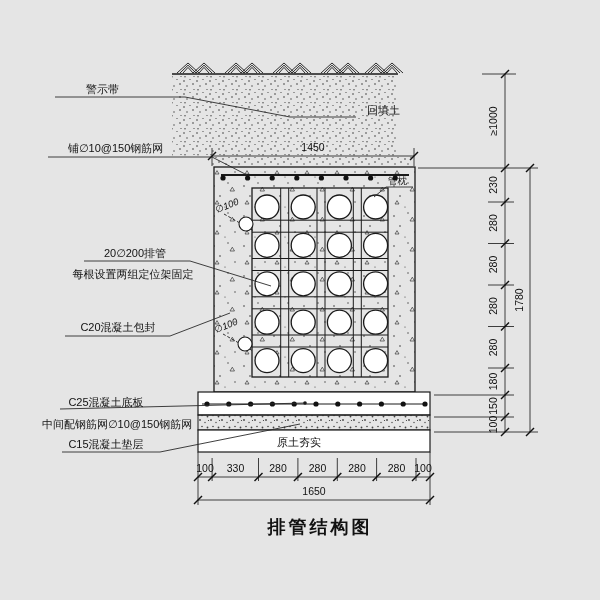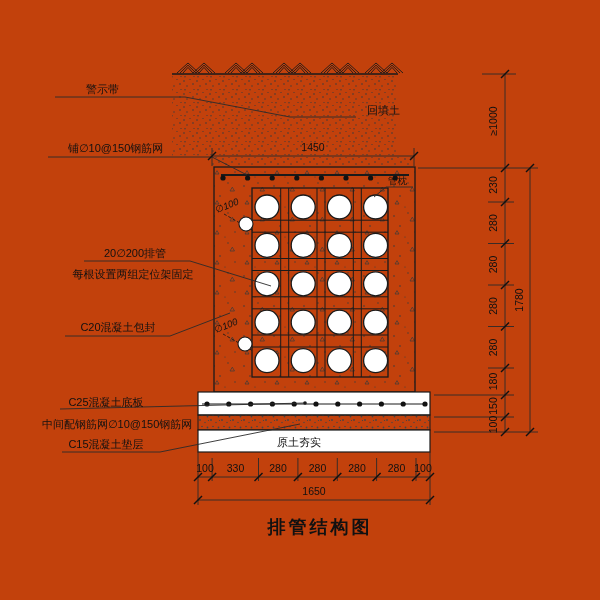--- a/index.html
+++ b/index.html
@@ -1,16 +1,16 @@
 <!DOCTYPE html>
 <html><head>
 <meta charset="utf-8">
 <style>
   html,body{margin:0;padding:0;background:#ffffff;}
-  .page{width:600px;height:600px;background:#c2410c;position:relative;overflow:hidden;}
+  .page{width:600px;height:600px;background:#e5e5e5;position:relative;overflow:hidden;}
   svg{display:block;font-family:"Liberation Sans","DejaVu Sans",sans-serif;}
   text{fill:#111;}
   .lbl{font-size:11px;}
   .lbl-s{font-size:9.5px;}
   .dim{font-size:10.5px;}
   .title-t{font-size:18px;font-weight:bold;letter-spacing:3px;}
   .ln-thick{stroke:#1a1a1a;stroke-width:1.6;fill:none;}
   .ln-thin{stroke:#2a2a2a;stroke-width:0.9;fill:none;}
 </style>
 </head>

